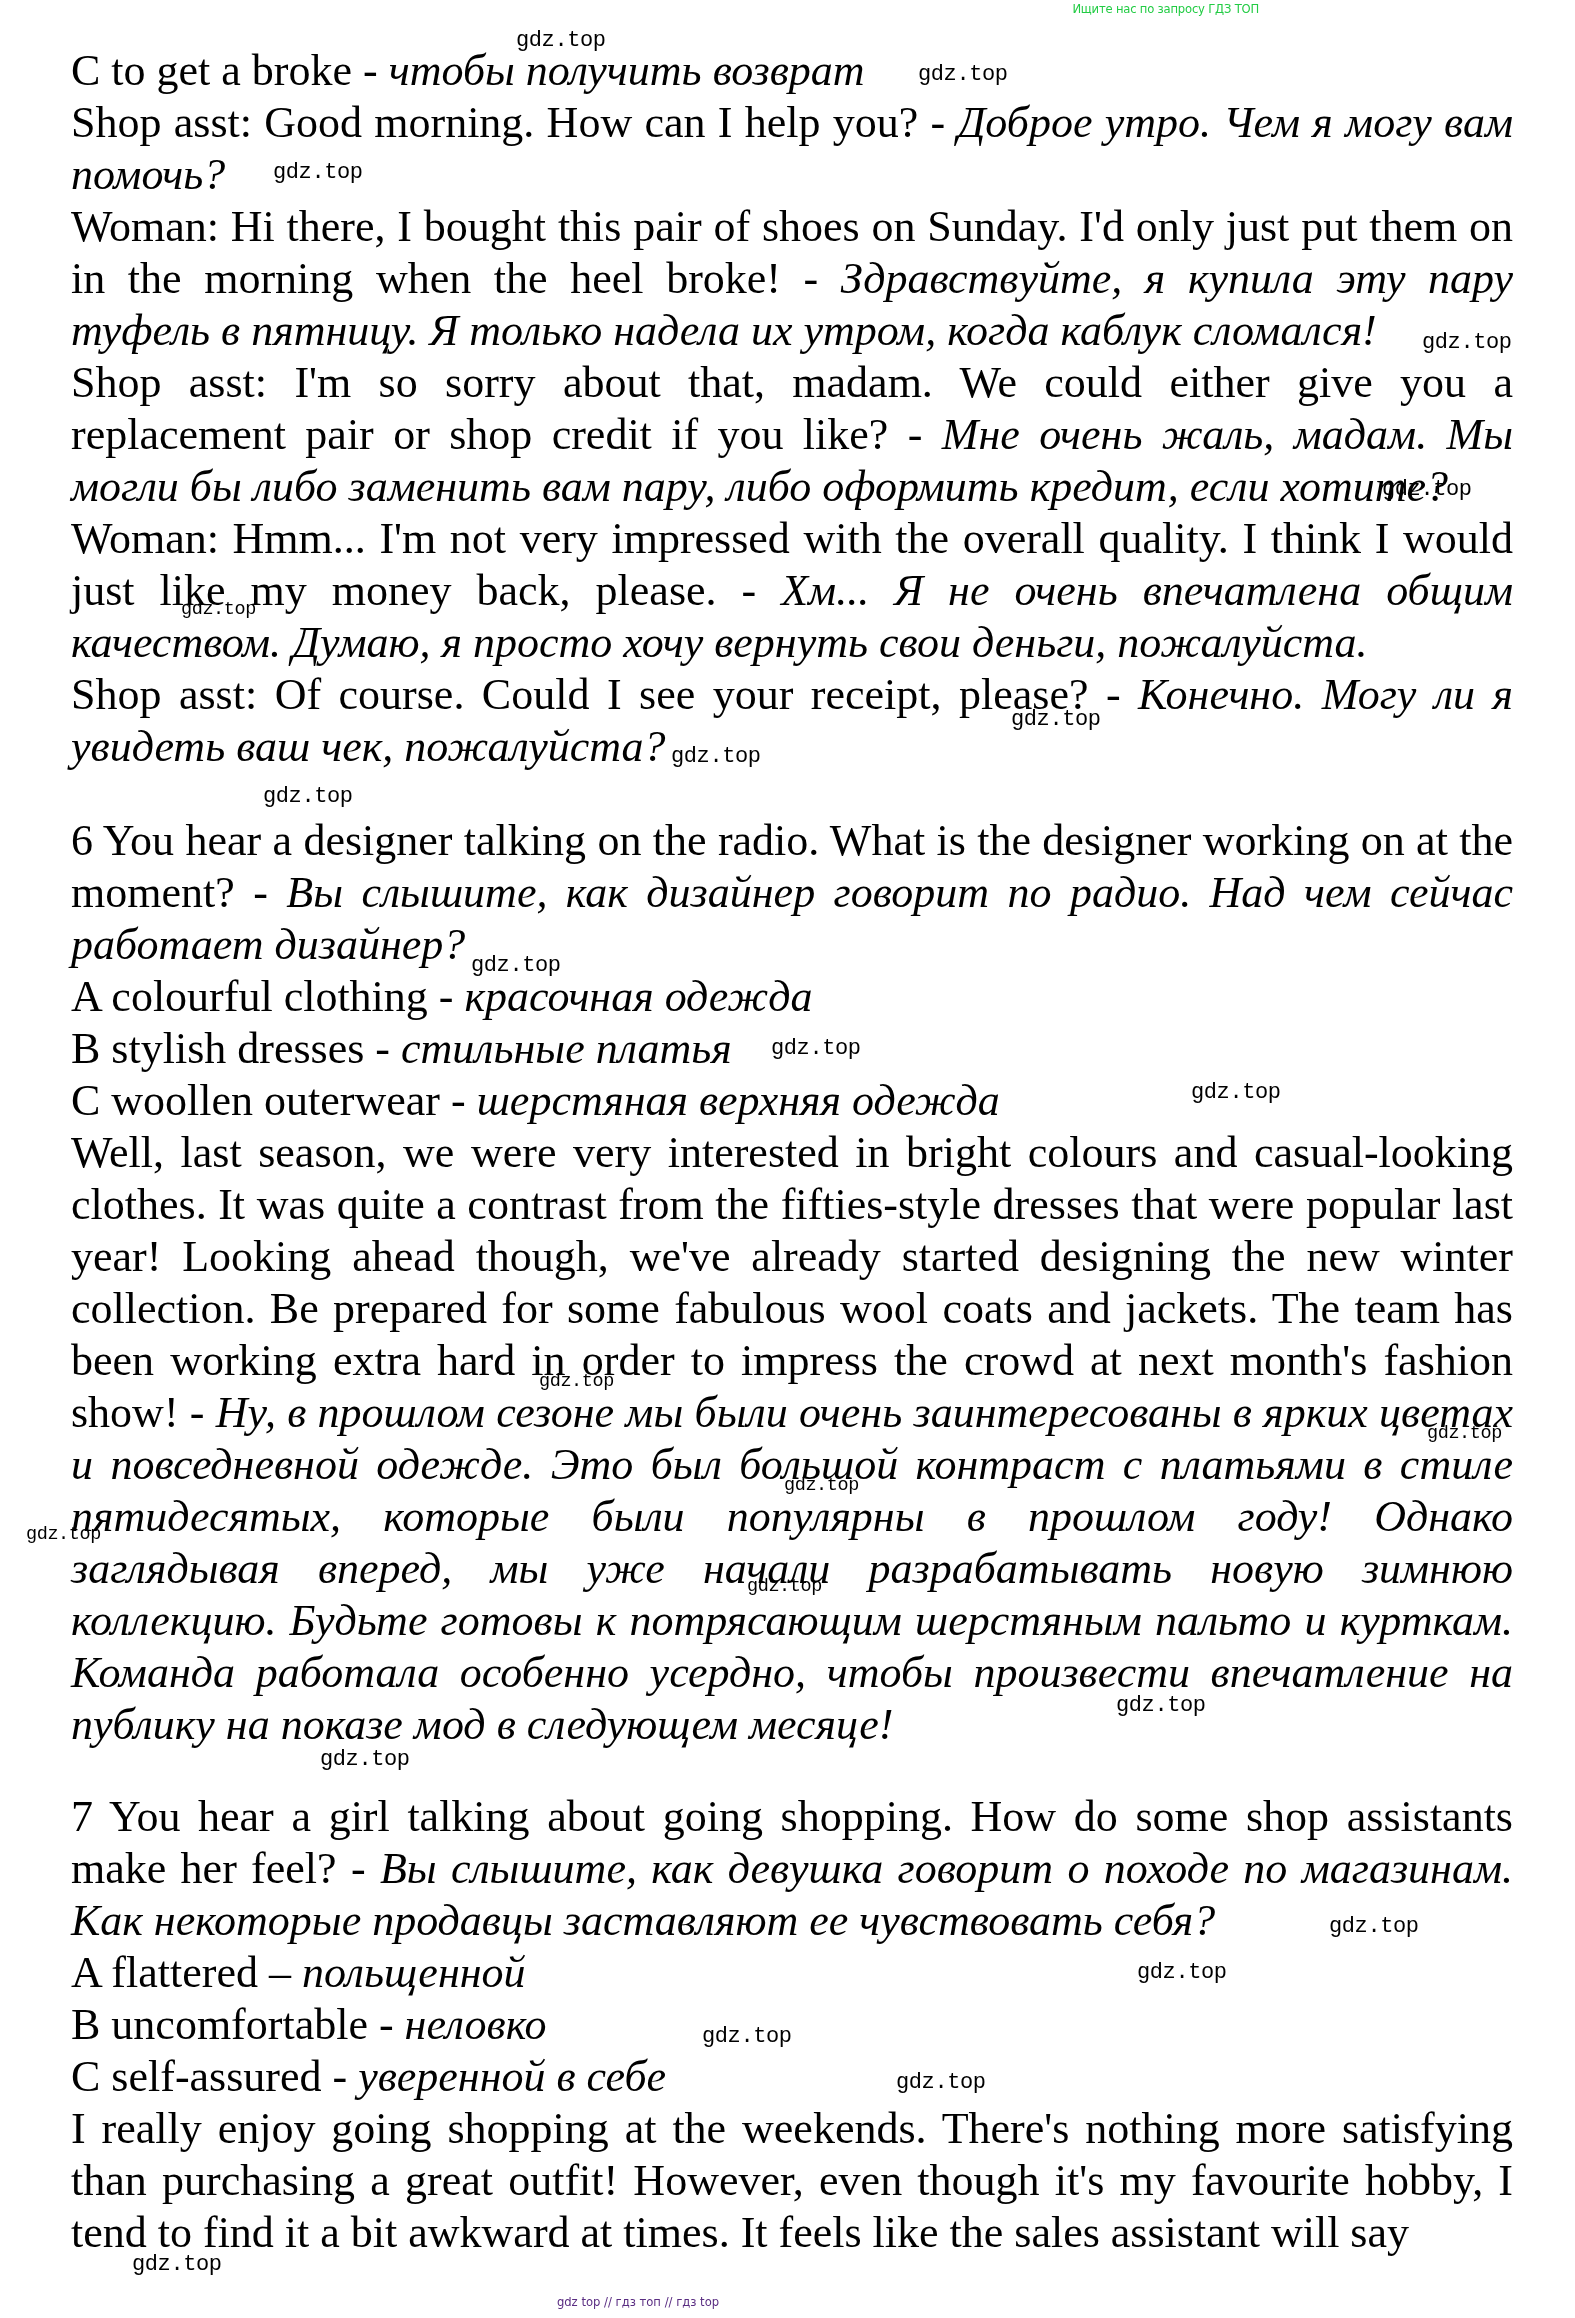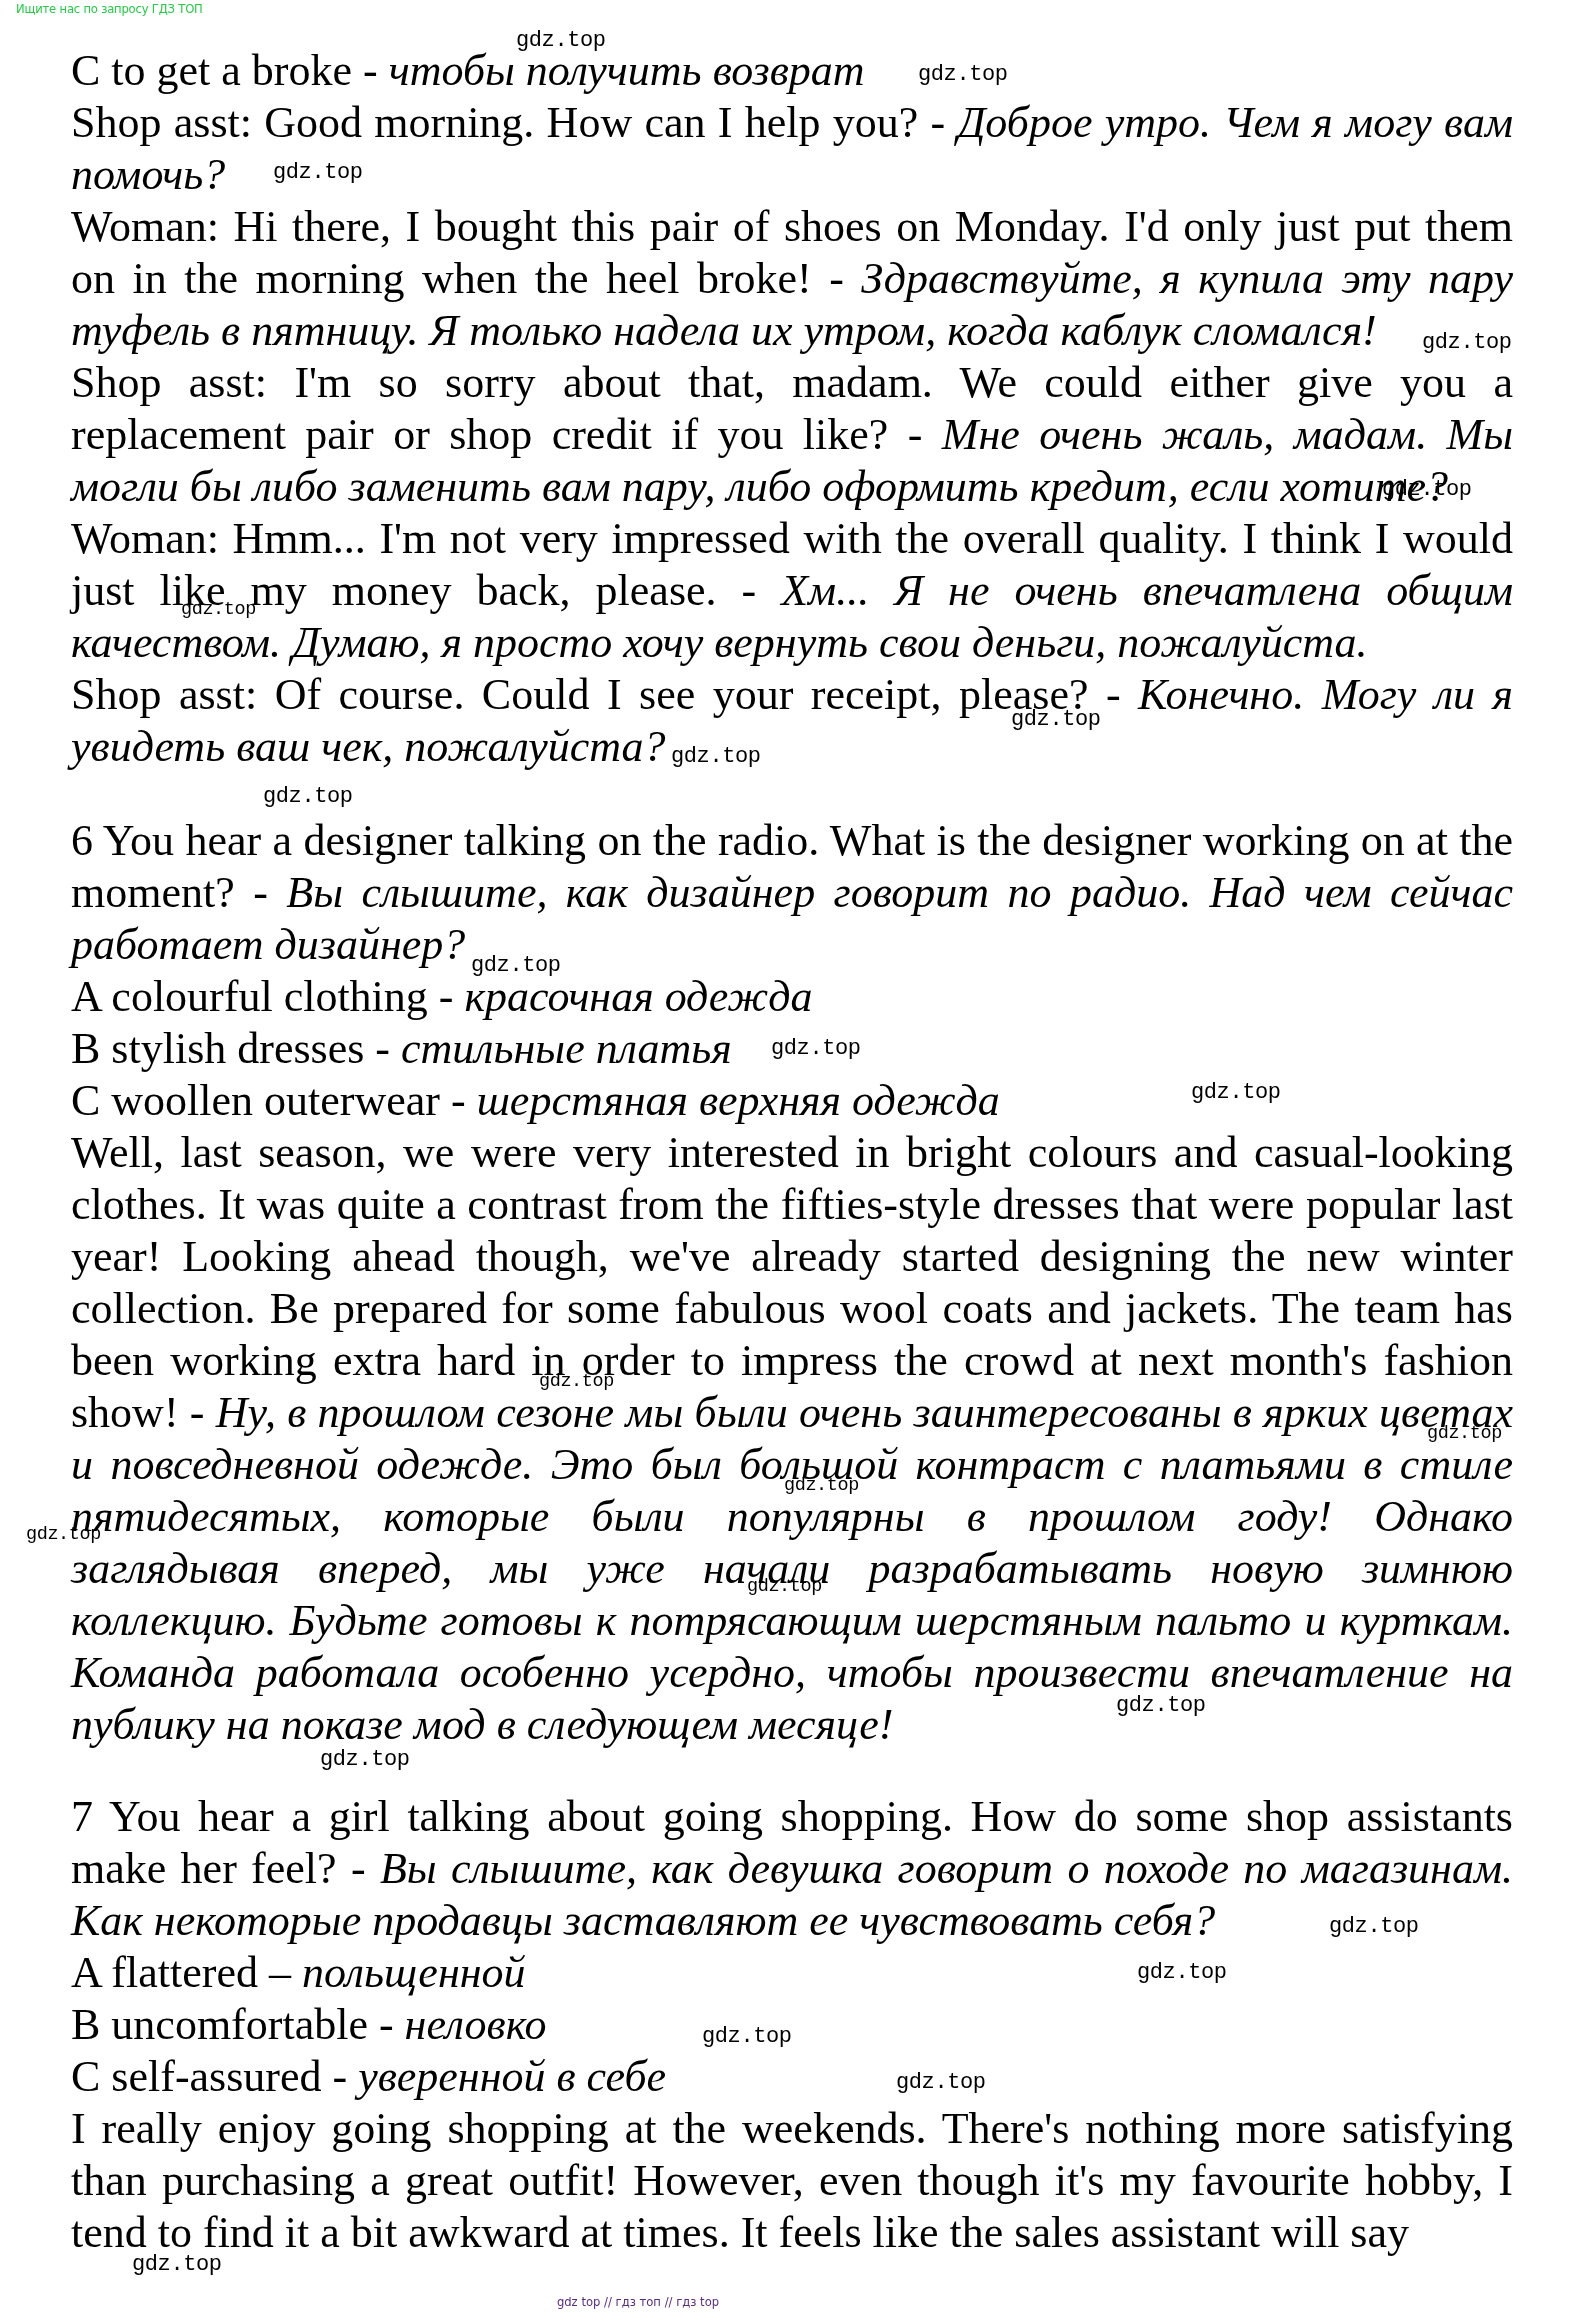--- a/index.html
+++ b/index.html
@@ -1,37 +1,37 @@
 <!DOCTYPE html>
 <html style="font-size:12.3px"><head>
 <meta charset="utf-8">
 <style>
   html, body { margin:0; padding:0; background:#ffffff; }
   body { width:1576px; height:2319px; position:relative; overflow:hidden; }
-  .top-banner { position:absolute; top:1.5px; left:16px; width:1259px; text-align:left;
+  .top-banner { position:absolute; top:1.5px; left:0; width:1259px; text-align:right;
     font-family:"DejaVu Sans", sans-serif; font-size:11.6px; color:#22cc44; letter-spacing:-0.2px; }
   .bottom-banner { position:absolute; top:2295px; left:0; width:1276px; text-align:center;
     font-family:"DejaVu Sans", sans-serif; font-size:11.6px; color:#5a2d82; }
   .block { position:absolute; left:71px; width:1442px;
     font-family:"Liberation Serif", serif; font-size:44px; line-height:52px; color:#000;
     text-align:justify; }
   .block p { margin:0; }
   .ru { font-style:italic; }
   .wm { position:absolute; font-family:Liberation Mono, monospace; font-size:22px; color:#000;
     letter-spacing:-0.4px; white-space:nowrap; }
 </style>
 </head>
 <body>
 
 <div class="top-banner">Ищите нас по запросу ГДЗ ТОП</div>
 
 <div class="block" style="top:45px;">
   <p><span>C to get a broke - </span><span class="ru">чтобы получить возврат</span></p>
   <p><span>Shop asst: Good morning. How can I help you? - </span><span class="ru">Доброе утро. Чем я могу вам помочь?</span></p>
-  <p><span>Woman: Hi there, I bought this pair of shoes on Monday. I'd only just put them on in the morning when the heel broke! - </span><span class="ru">Здравствуйте, я купила эту пару туфель в пятницу. Я только надела их утром, когда каблук сломался!</span></p>
+  <p><span>Woman: Hi there, I bought this pair of shoes on Sunday. I'd only just put them on in the morning when the heel broke! - </span><span class="ru">Здравствуйте, я купила эту пару туфель в пятницу. Я только надела их утром, когда каблук сломался!</span></p>
   <p><span>Shop asst: I'm so sorry about that, madam. We could either give you a replacement pair or shop credit if you like? - </span><span class="ru">Мне очень жаль, мадам. Мы могли бы либо заменить вам пару, либо оформить кредит, если хотите?</span></p>
   <p><span>Woman: Hmm... I'm not very impressed with the overall quality. I think I would just like my money back, please. - </span><span class="ru">Хм... Я не очень впечатлена общим качеством. Думаю, я просто хочу вернуть свои деньги, пожалуйста.</span></p>
   <p><span>Shop asst: Of course. Could I see your receipt, please? - </span><span class="ru">Конечно. Могу ли я увидеть ваш чек, пожалуйста?</span></p>
 </div>
 
 <div class="block" style="top:815px;">
   <p><span>6 You hear a designer talking on the radio. What is the designer working on at the moment? - </span><span class="ru">Вы слышите, как дизайнер говорит по радио. Над чем сейчас работает дизайнер?</span></p>
   <p><span>A colourful clothing - </span><span class="ru">красочная одежда</span></p>
   <p><span>B stylish dresses - </span><span class="ru">стильные платья</span></p>
   <p><span>C woollen outerwear - </span><span class="ru">шерстяная верхняя одежда</span></p>

